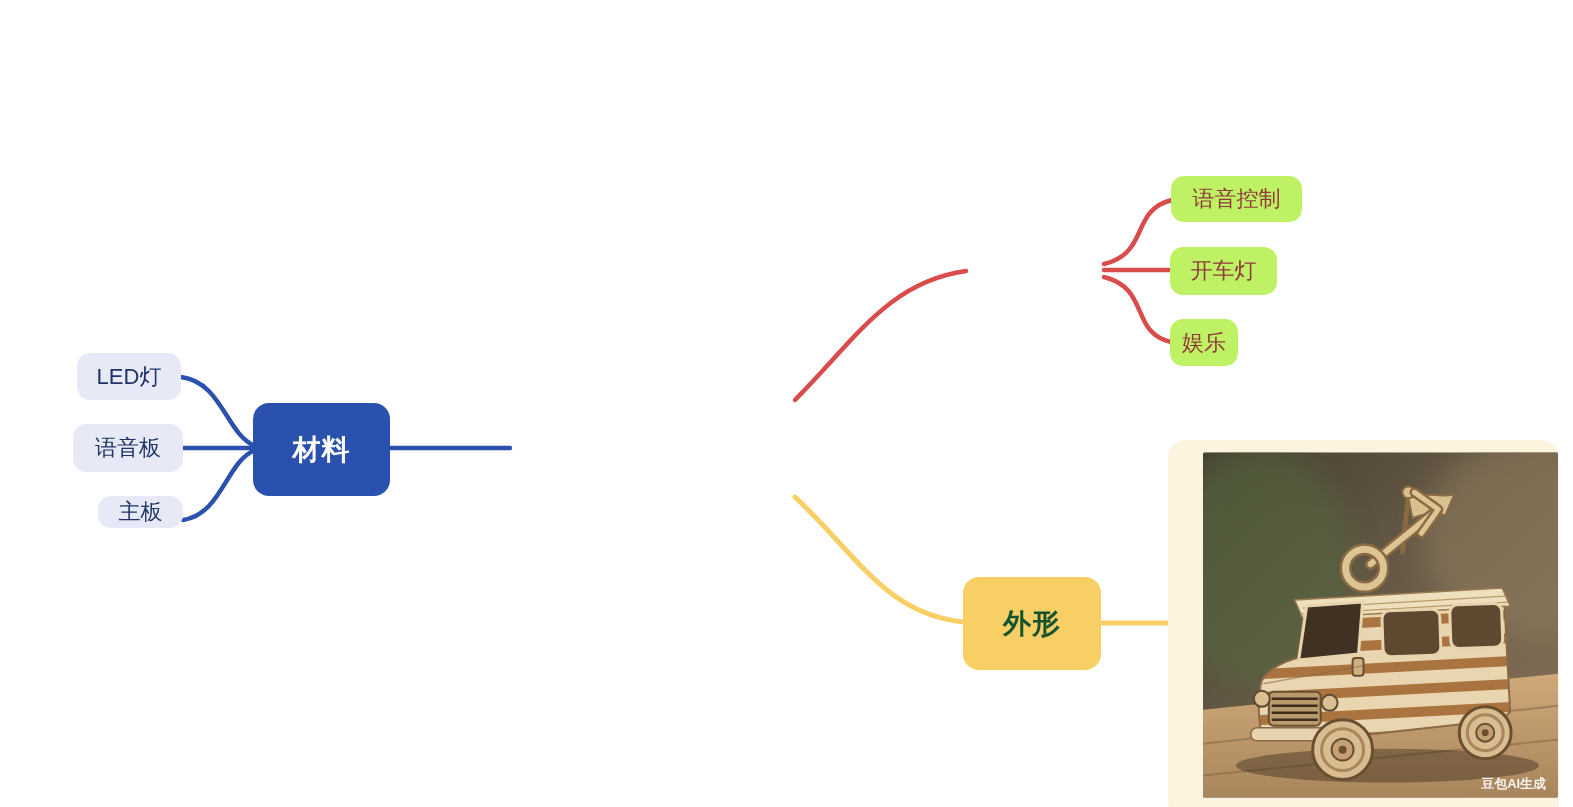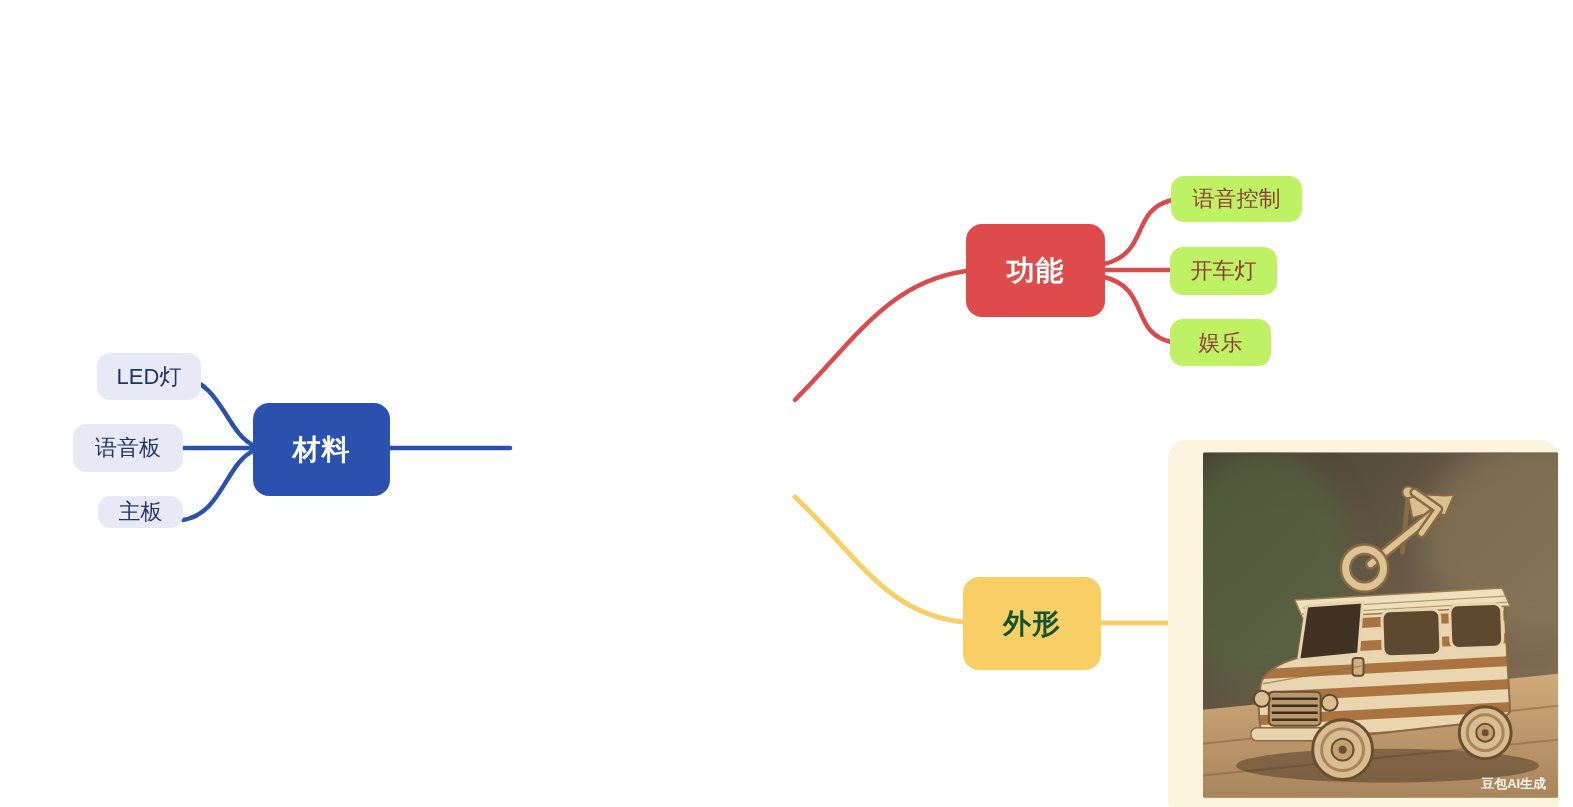--- a/index.html
+++ b/index.html
@@ -15,26 +15,26 @@
     color:#ffffff;font-size:38px;font-weight:600;letter-spacing:2px;
   }
   .branch-node{color:#ffffff;font-size:28px;font-weight:600;border-radius:16px;letter-spacing:1px;}
   .branch-materials{left:253px;top:403px;width:137px;height:93px;background:#2a51ae;}
   .branch-functions{left:966px;top:224px;width:139px;height:93px;background:#df4b4b;}
   .branch-appearance{left:963px;top:577px;width:138px;height:93px;background:#f7cf64;color:#14532d;}
 
   .child-node{font-size:22px;font-weight:500;border-radius:13px;}
   .child-blue{background:#e7eaf6;color:#1f3366;}
   .child-pink{background:#bef264;color:#8f3b3b;}
-  .child-led{left:77px;top:353px;width:104px;height:47px;margin-left:20px;}
+  .child-led{left:77px;top:353px;width:104px;height:47px;}
   .child-voiceboard{left:73px;top:424px;width:110px;height:48px;}
   .child-mainboard{left:98px;top:496px;width:85px;height:32px;}
   .child-voicecontrol{left:1171px;top:176px;width:131px;height:46px;}
   .child-headlights{left:1170px;top:247px;width:107px;height:48px;}
-  .child-entertainment{left:1170px;top:319px;width:101px;height:47px;}
+  .child-entertainment{left:1170px;top:319px;width:68px;height:47px;}
 
   .image-card{
     position:absolute;left:1168px;top:440px;width:391px;height:380px;
     background:#fcf4df;border-radius:18px;box-sizing:border-box;
   }
   .photo{
     position:absolute;left:35px;top:12px;width:355px;height:346px;
     border-radius:2px;overflow:hidden;
   }
   .photo svg{display:block;}
@@ -58,23 +58,20 @@
       <path d="M 1104 277 C 1150 288 1130 333 1171 342" stroke="#d84c4c" stroke-width="4.5"></path>
 
       <path d="M 795 497 C 858 556 886 614 963 622" stroke="#f7cf64" stroke-width="5"></path>
       <path d="M 1101 623 L 1168 623" stroke="#f7cf64" stroke-width="5"></path>
     </g>
   </svg>
 
 
   <div class="node branch-node branch-materials">
     <span>材料</span>
-  </div>
-  <div class="node branch-node branch-functions">
-    <span>功能</span>
   </div>
   <div class="node branch-node branch-appearance">
     <span>外形</span>
   </div>
 
   <div class="node child-node child-blue child-led">
     <span>LED灯</span>
   </div>
   <div class="node child-node child-blue child-voiceboard">
     <span>语音板</span>

